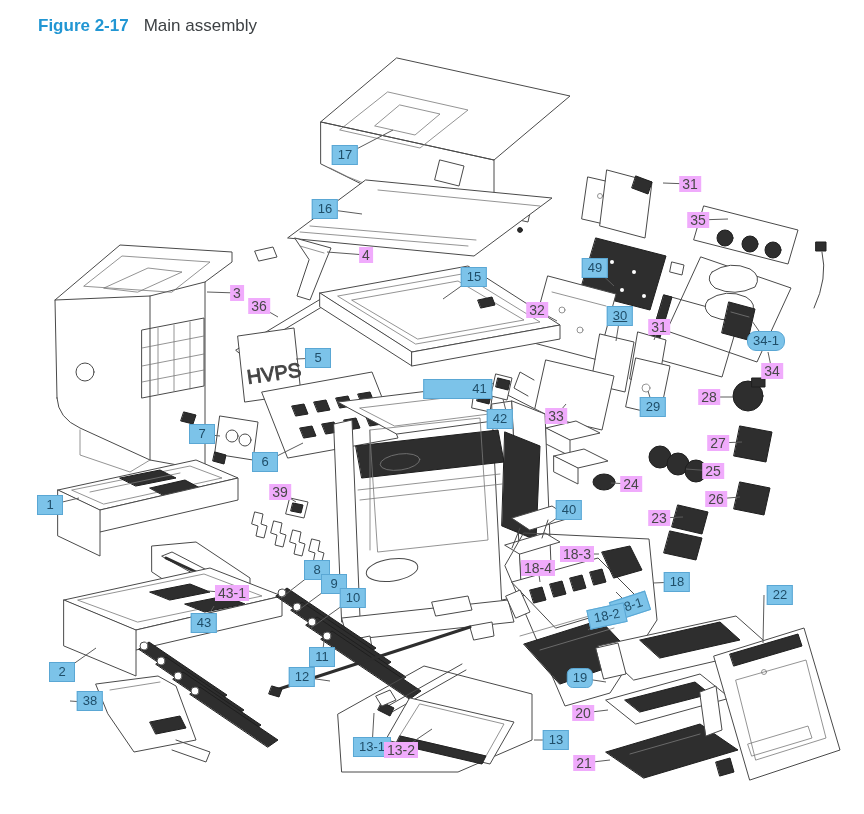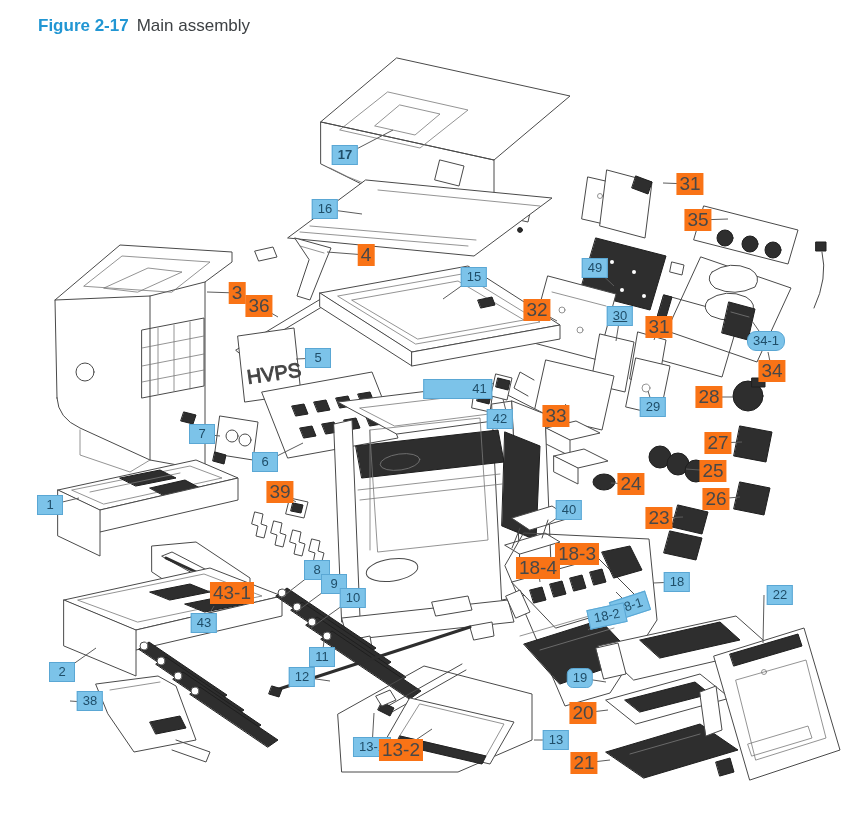--- a/index.html
+++ b/index.html
@@ -2,36 +2,36 @@
 <html style="--accent: #2196d3; --co-fill: #7cc3e9; --co-border: #5aa7d4; --co-text: #1f4e69; --co-plain: #484848;"><head>
 <meta charset="utf-8">
 <style>
   html,body{margin:0;padding:0;}
   body{
     width:864px;height:814px;position:relative;overflow:hidden;
     background:#ffffff;font-family:"Liberation Sans",sans-serif;
   }
   #figure-title{position:absolute;left:38px;top:16px;font-size:17px;white-space:nowrap;}
   #figure-title .fig-label{color:var(--accent,#2196d3);font-weight:bold;}
-  #figure-title .fig-name{color:#3d4144;margin-left:8px;}
+  #figure-title .fig-name{color:#3d4144;margin-left:15px;}
   #diagram{position:absolute;left:0;top:0;width:864px;height:814px;}
   #diagram svg{position:absolute;left:0;top:0;}
   .art{stroke:#4a4a4a;stroke-width:1;fill:none;stroke-linejoin:round;stroke-linecap:round;}
   .art .wh{fill:#ffffff;}
   .art .dk{fill:#2e2e2e;stroke:#1f1f1f;}
   .art .lt{stroke:#787878;stroke-width:.8;}
   .art .thk{stroke:#2e2e2e;stroke-width:3;}
   .hvps-text{font-size:20px;fill:#3f3f3f;font-family:"Liberation Sans",sans-serif;}
   .callout{position:absolute;transform:translate(-50%,-50%);white-space:nowrap;z-index:5;}
   .co-box{
     background:var(--co-fill,#7cc3e9);border:1px solid var(--co-border,#5aa7d4);
     color:var(--co-text,#1f4e69);font-size:13px;line-height:16px;padding:1px 5px;
     text-align:center;min-width:14px;
   }
-  .co-plain{color:var(--co-plain,#484848);font-size:19px;background:#f97316;padding:0 3px;}
+  .co-plain{color:var(--co-plain,#484848);font-size:14px;background:#f0abfc;padding:0 3px;}
 </style>
 </head>
 <body>
 
 <div id="figure-title">
   <span class="fig-label">Figure 2-17</span><span class="fig-name">Main assembly</span>
 </div>
 
 <div id="diagram">
 
@@ -324,21 +324,21 @@
       <line x1="62" y1="672" x2="96" y2="648" stroke="#5c5c5c" stroke-width="1"></line>
       <line x1="70" y1="701" x2="99" y2="703" stroke="#5c5c5c" stroke-width="1"></line>
       <line x1="372" y1="747" x2="374" y2="713" stroke="#5c5c5c" stroke-width="1"></line>
       <line x1="401" y1="750" x2="432" y2="729" stroke="#5c5c5c" stroke-width="1"></line>
       <line x1="556" y1="740" x2="534" y2="740" stroke="#5c5c5c" stroke-width="1"></line>
       <line x1="580" y1="678" x2="606" y2="682" stroke="#5c5c5c" stroke-width="1"></line>
       <line x1="583" y1="713" x2="608" y2="710" stroke="#5c5c5c" stroke-width="1"></line>
       <line x1="584" y1="763" x2="610" y2="760" stroke="#5c5c5c" stroke-width="1"></line>
     </svg>
 
-<div class="callout co-box" style="left: 345px; top: 155px; font-weight: bold;">17</div>
+<div class="callout co-box" style="left: 345px; top: 155px;">17</div>
     <div class="callout co-box" style="left: 325px; top: 209px; text-align: right;">16</div>
     <div class="callout co-box" style="left: 474px; top: 277px;">15</div>
     <div class="callout co-plain" style="left: 366px; top: 255px;">4</div>
     <div class="callout co-plain" style="left: 237px; top: 293px;">3</div>
     <div class="callout co-plain" style="left: 259px; top: 306px;">36</div>
     <div class="callout co-box" style="left: 318px; top: 358px;">5</div>
     <div class="callout co-plain" style="left: 690px; top: 184px;">31</div>
     <div class="callout co-plain" style="left: 698px; top: 220px;">35</div>
     <div class="callout co-box" style="left: 595px; top: 268px;">49</div>
     <div class="callout co-plain" style="left: 537px; top: 310px;">32</div>

